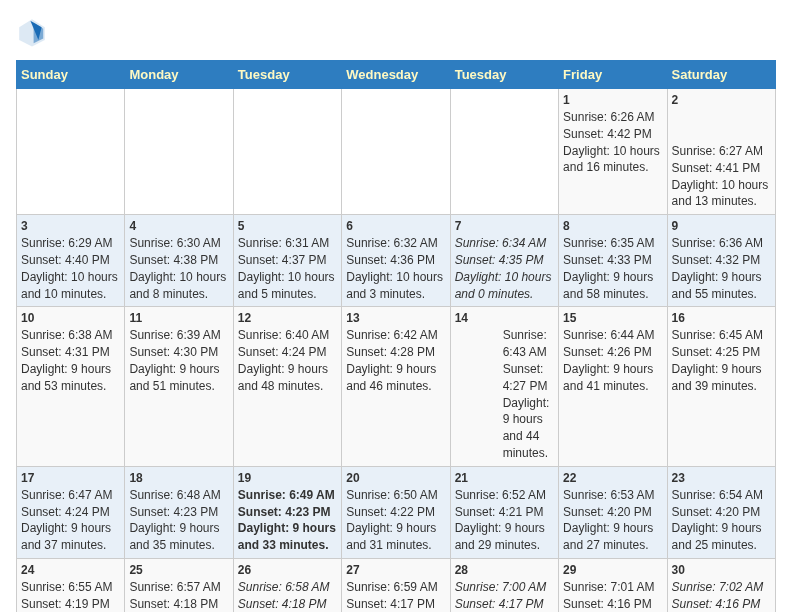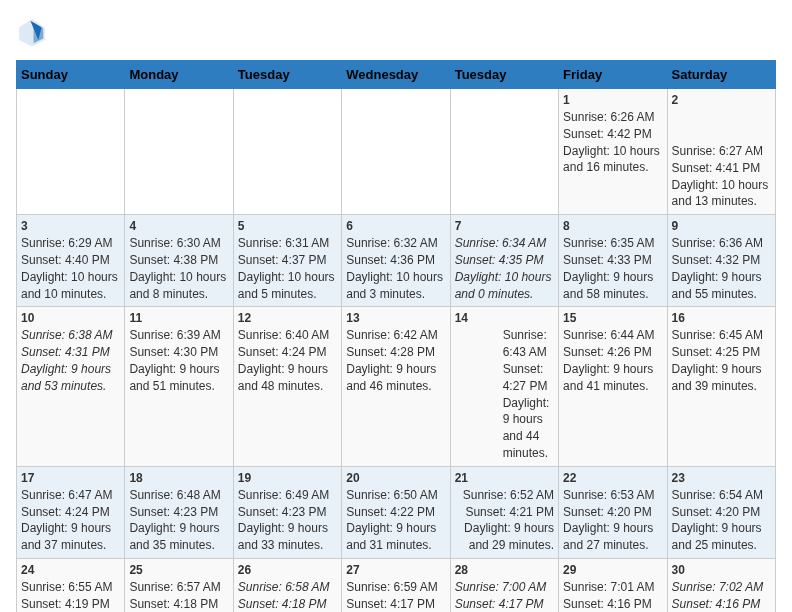--- a/index.html
+++ b/index.html
@@ -52,21 +52,21 @@
       font-size: 15px;
       color: #555;
     }
     table {
       width: 100%;
       border-collapse: collapse;
       table-layout: fixed;
     }
     thead tr {
       background-color: #2e7dc0;
-      color: #000000;
+      color: #fef9c3;
     }
     thead th {
       padding: 6px 4px;
       font-size: 13px;
       font-weight: bold;
       text-align: left;
       border: 1px solid #2e7dc0;
     }
     tbody tr {
       vertical-align: top;
@@ -207,21 +207,21 @@
           <span class="day-num">9</span>
           <div class="day-info" style="white-space: pre-line;">Sunrise: 6:36 AM
 Sunset: 4:32 PM
 Daylight: 9 hours
 and 55 minutes.</div>
         </td>
       </tr>
       <tr>
         <td>
           <span class="day-num">10</span>
-          <div class="day-info" style="white-space: pre-line; font-style: italic;">Sunrise: 6:38 AM
+          <div class="day-info" style="white-space: pre-line;">Sunrise: 6:38 AM
 Sunset: 4:31 PM
 Daylight: 9 hours
 and 53 minutes.</div>
         </td>
         <td>
           <span class="day-num">11</span>
           <div class="day-info" style="white-space: pre-line;">Sunrise: 6:39 AM
 Sunset: 4:30 PM
 Daylight: 9 hours
 and 51 minutes.</div>
@@ -272,35 +272,35 @@
         </td>
         <td>
           <span class="day-num">18</span>
           <div class="day-info" style="white-space: pre-line;">Sunrise: 6:48 AM
 Sunset: 4:23 PM
 Daylight: 9 hours
 and 35 minutes.</div>
         </td>
         <td>
           <span class="day-num">19</span>
-          <div class="day-info" style="white-space: pre-line;">Sunrise: 6:49 AM
+          <div class="day-info" style="white-space: pre-line; font-weight: bold;">Sunrise: 6:49 AM
 Sunset: 4:23 PM
 Daylight: 9 hours
 and 33 minutes.</div>
         </td>
         <td>
           <span class="day-num">20</span>
           <div class="day-info" style="white-space: pre-line;">Sunrise: 6:50 AM
 Sunset: 4:22 PM
 Daylight: 9 hours
 and 31 minutes.</div>
         </td>
         <td>
           <span class="day-num">21</span>
-          <div class="day-info" style="white-space: pre-line; text-align: right;">Sunrise: 6:52 AM
+          <div class="day-info" style="white-space: pre-line;">Sunrise: 6:52 AM
 Sunset: 4:21 PM
 Daylight: 9 hours
 and 29 minutes.</div>
         </td>
         <td>
           <span class="day-num">22</span>
           <div class="day-info" style="white-space: pre-line;">Sunrise: 6:53 AM
 Sunset: 4:20 PM
 Daylight: 9 hours
 and 27 minutes.</div>

